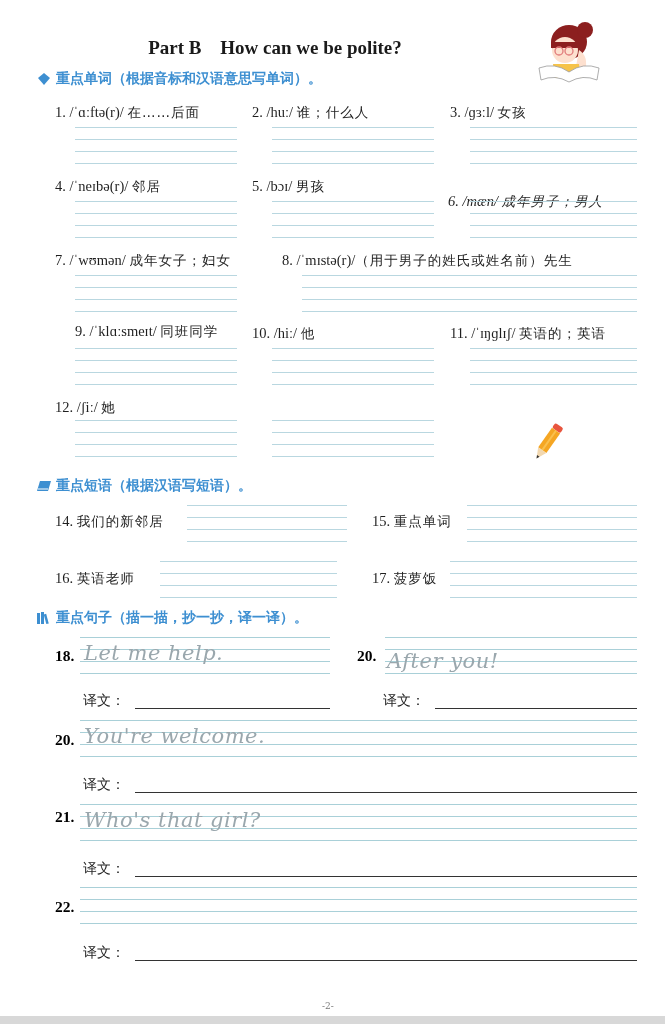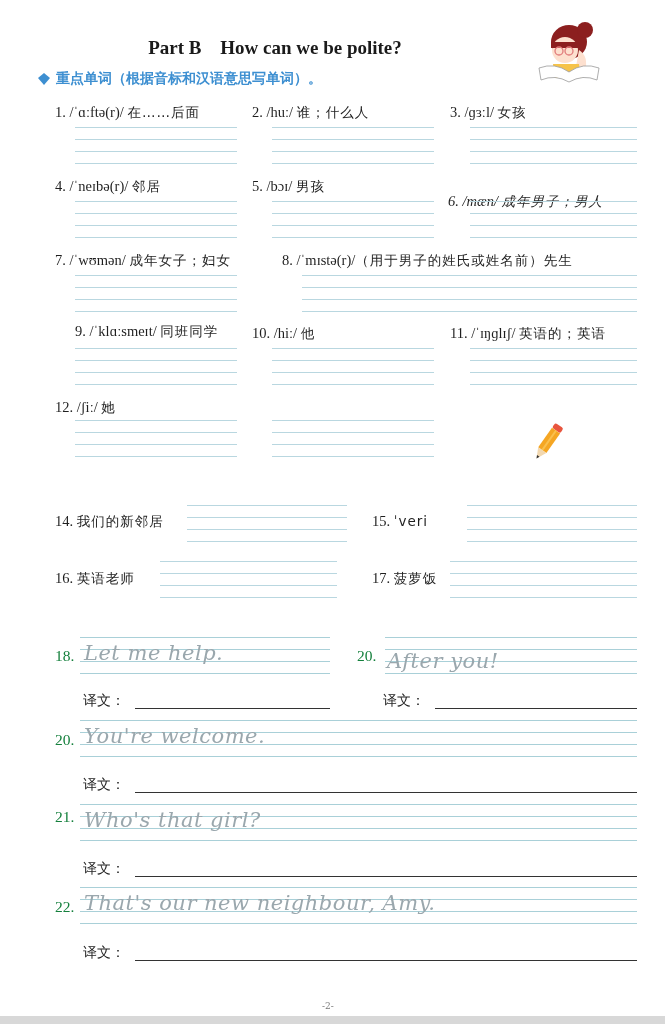--- a/index.html
+++ b/index.html
@@ -22,21 +22,21 @@
           font-family: "Liberation Serif", serif; }
   .item .zh { font-family: "DejaVu Sans", sans-serif; font-size: 13.5px; letter-spacing: 1px; }
 
   .lines { position: absolute; }
   .lines div { height: 1px; background: #b9d7e0; margin-bottom: 11px; }
 
   .trace-row { position: absolute; }
   .trace-row .bar { position: absolute; left: 0; right: 0; height: 1px; background: #a9d0d8; }
   .trace-text { position: absolute; font-family: "DejaVu Serif", serif; font-style: italic;
                 font-size: 21px; color: #9aa7ad; letter-spacing: 0.5px; white-space: nowrap; }
-  .num { position: absolute; font-family: "Liberation Serif", serif; font-size: 15.5px; font-weight: normal; color: #15803d; }
+  .num { position: absolute; font-family: "Liberation Serif", serif; font-size: 15.5px; font-weight: bold; color: #000000; }
 
   .trans { position: absolute; font-family: "DejaVu Sans", sans-serif; font-size: 14px; color: #1f1f1f; }
   .trans-line { position: absolute; height: 1px; background: #333; }
 
   .page-num { position: absolute; top: 1001px; left: 322px; font-size: 9px; color: #777; font-family: "DejaVu Serif", serif; }
   .pencil { position: absolute; left: 530px; top: 420px; width: 36px; height: 44px; }
 </style>
 </head>
 <body>
 
@@ -164,29 +164,36 @@
   <svg class="pencil" viewBox="0 0 36 44">
     <g transform="rotate(35 18 22)">
       <rect x="13" y="2" width="10" height="6" rx="2" fill="#e8553e"></rect>
       <rect x="13" y="8" width="10" height="24" fill="#f5a623"></rect>
       <rect x="17" y="8" width="2" height="24" fill="#f9c04f"></rect>
       <polygon points="13,32 23,32 18,42" fill="#f2d8b0"></polygon>
       <polygon points="16.5,39 19.5,39 18,42" fill="#333"></polygon>
     </g>
   </svg>
 
+  <div class="section-head" style="top:477px;">
+    <svg class="ico" viewBox="0 0 16 14">
+      <path d="M4 2 L15 2 L12 12 L1 12 Z" fill="#3d8fd1"></path>
+      <path d="M2 10 L12 10" stroke="#fff" stroke-width="1"></path>
+    </svg>
+    <span>重点短语（根据汉语写短语）。</span>
+  </div>
 
   <div class="item" style="left:55px;top:513px;"><span>14. </span><span class="zh">我们的新邻居</span></div>
   <div class="lines" style="left:187px;top:505px;width:160px;">
       <div></div>
       <div></div>
       <div></div>
       <div></div>
     </div>
-  <div class="item" style="left:372px;top:513px;"><span>15. </span><span class="zh">ˈveri</span></div>
+  <div class="item" style="left:372px;top:513px;"><span>15. </span><span class="zh">重点单词</span></div>
   <div class="lines" style="left:467px;top:505px;width:170px;">
       <div></div>
       <div></div>
       <div></div>
       <div></div>
     </div>
 
   <div class="item" style="left:55px;top:570px;"><span>16. </span><span class="zh">英语老师</span></div>
   <div class="lines" style="left:160px;top:561px;width:177px;">
       <div></div>
@@ -195,20 +202,28 @@
       <div></div>
     </div>
   <div class="item" style="left:372px;top:570px;"><span>17. </span><span class="zh">菠萝饭</span></div>
   <div class="lines" style="left:450px;top:561px;width:187px;">
       <div></div>
       <div></div>
       <div></div>
       <div></div>
     </div>
 
+  <div class="section-head" style="top:609px;">
+    <svg class="ico" viewBox="0 0 16 14">
+      <rect x="1" y="2" width="3" height="11" fill="#3d8fd1"></rect>
+      <rect x="5" y="1" width="3" height="12" fill="#3d8fd1"></rect>
+      <rect x="9" y="3" width="2.5" height="10" fill="#3d8fd1" transform="rotate(-15 10 8)"></rect>
+    </svg>
+    <span>重点句子（描一描，抄一抄，译一译）。</span>
+  </div>
 
   <div class="trace-row" style="left:80px;top:637px;width:250px;height:40px;">
     <div class="bar" style="top:0"></div>
       <div class="bar" style="top:12px"></div>
       <div class="bar" style="top:24px"></div>
       <div class="bar" style="top:36px"></div>
   </div>
   <div class="num" style="left:55px;top:647px;">18.</div>
   <div class="trace-text" style="left:84px;top:641px;">Let me help.</div>
   <div class="trans" style="left:83px;top:692px;">译文：</div>
@@ -247,19 +262,18 @@
   <div class="trans" style="left:83px;top:860px;">译文：</div>
   <div class="trans-line" style="left:135px;top:876px;width:502px;"></div>
 
   <div class="trace-row" style="left:80px;top:887px;width:557px;height:40px;">
     <div class="bar" style="top:0"></div>
       <div class="bar" style="top:12px"></div>
       <div class="bar" style="top:24px"></div>
       <div class="bar" style="top:36px"></div>
   </div>
   <div class="num" style="left:55px;top:898px;">22.</div>
-  <div class="trace-text" style="left:84px;top:891px;">That's our new neighbour, Amy.</div>
   <div class="trans" style="left:83px;top:944px;">译文：</div>
   <div class="trans-line" style="left:135px;top:960px;width:502px;"></div>
 
   <div class="page-num">-2-</div>
 </div>
 <div class="bottom-bar"></div>
 
 </body></html>

